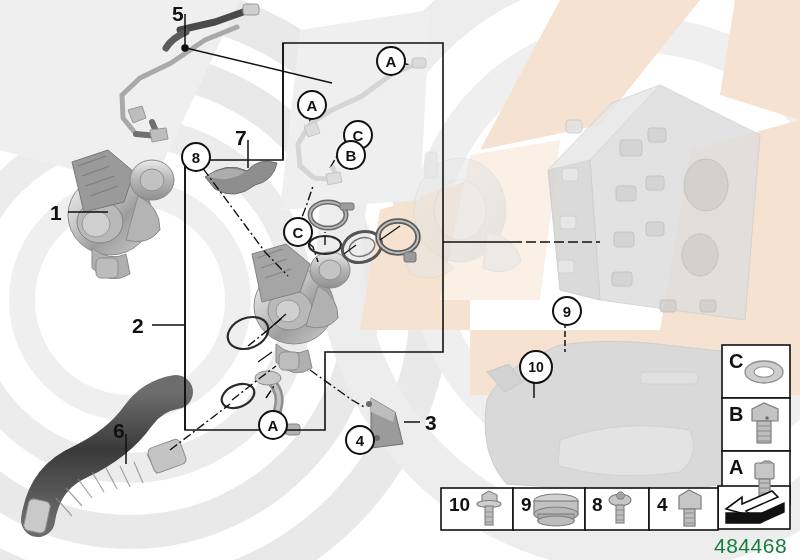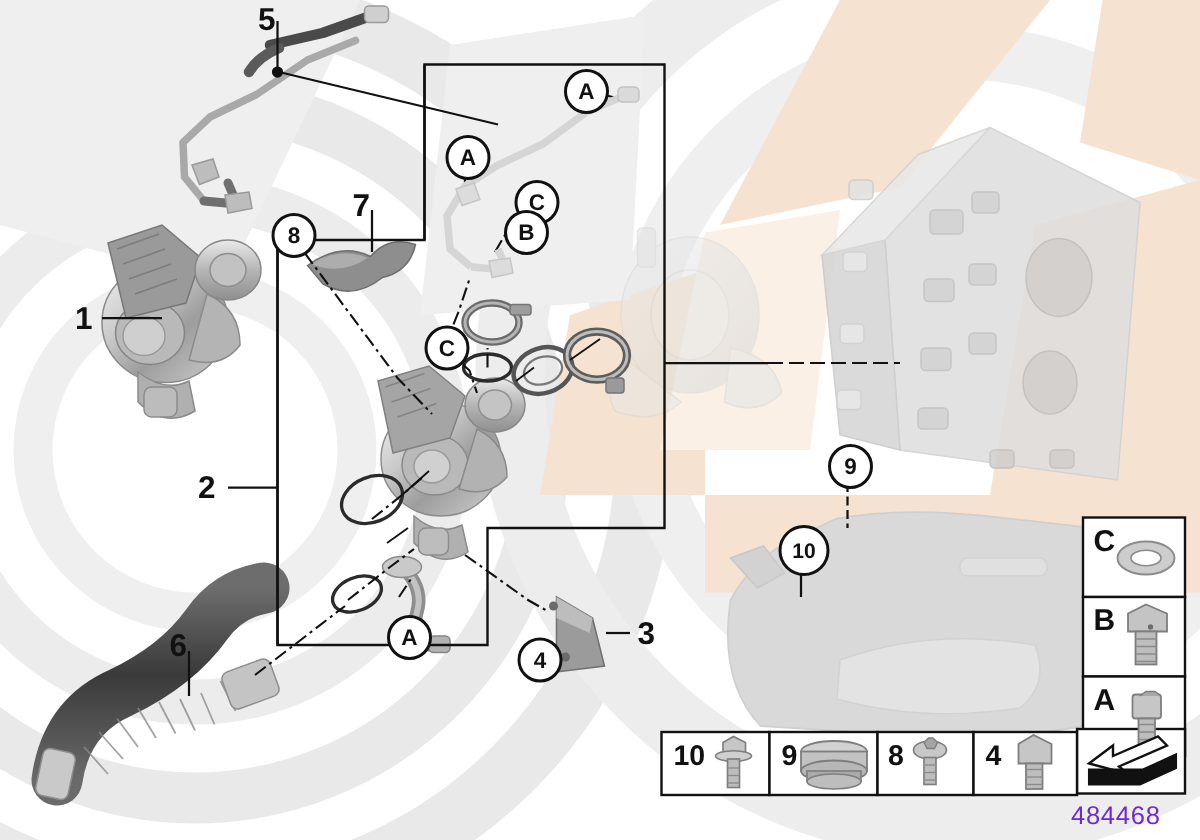--- a/index.html
+++ b/index.html
@@ -8,21 +8,21 @@
   #stage{position:absolute;left:0;top:0;width:800px;height:560px;}
   svg.layer{position:absolute;left:0;top:0;width:800px;height:560px;}
   .callout-num{position:absolute;font-weight:bold;font-size:21px;color:#111;
      line-height:1;user-select:none;}
   .circ{position:absolute;width:26px;height:26px;border:2.1px solid #111;
      border-radius:50%;background:#fff;display:flex;align-items:center;
      justify-content:center;font-weight:bold;font-size:15px;color:#111;}
   .circ.wide{width:30px;height:30px;font-size:14px;}
   .legend-letter{position:absolute;font-weight:bold;font-size:20px;color:#111;}
   .legend-num{position:absolute;font-weight:bold;font-size:19px;color:#111;}
-  .partno{position:absolute;font-size:17px;color:#6d28d9;letter-spacing:.5px;}
+  .partno{position:absolute;font-size:21px;color:#15803d;letter-spacing:.5px;}
 </style>
 </head>
 <body>
 
 <div id="stage">
 
   <svg class="layer" viewBox="0 0 800 560">
     <defs>
       <clipPath id="pageclip">
           <rect x="0" y="0" width="800" height="560"></rect>

